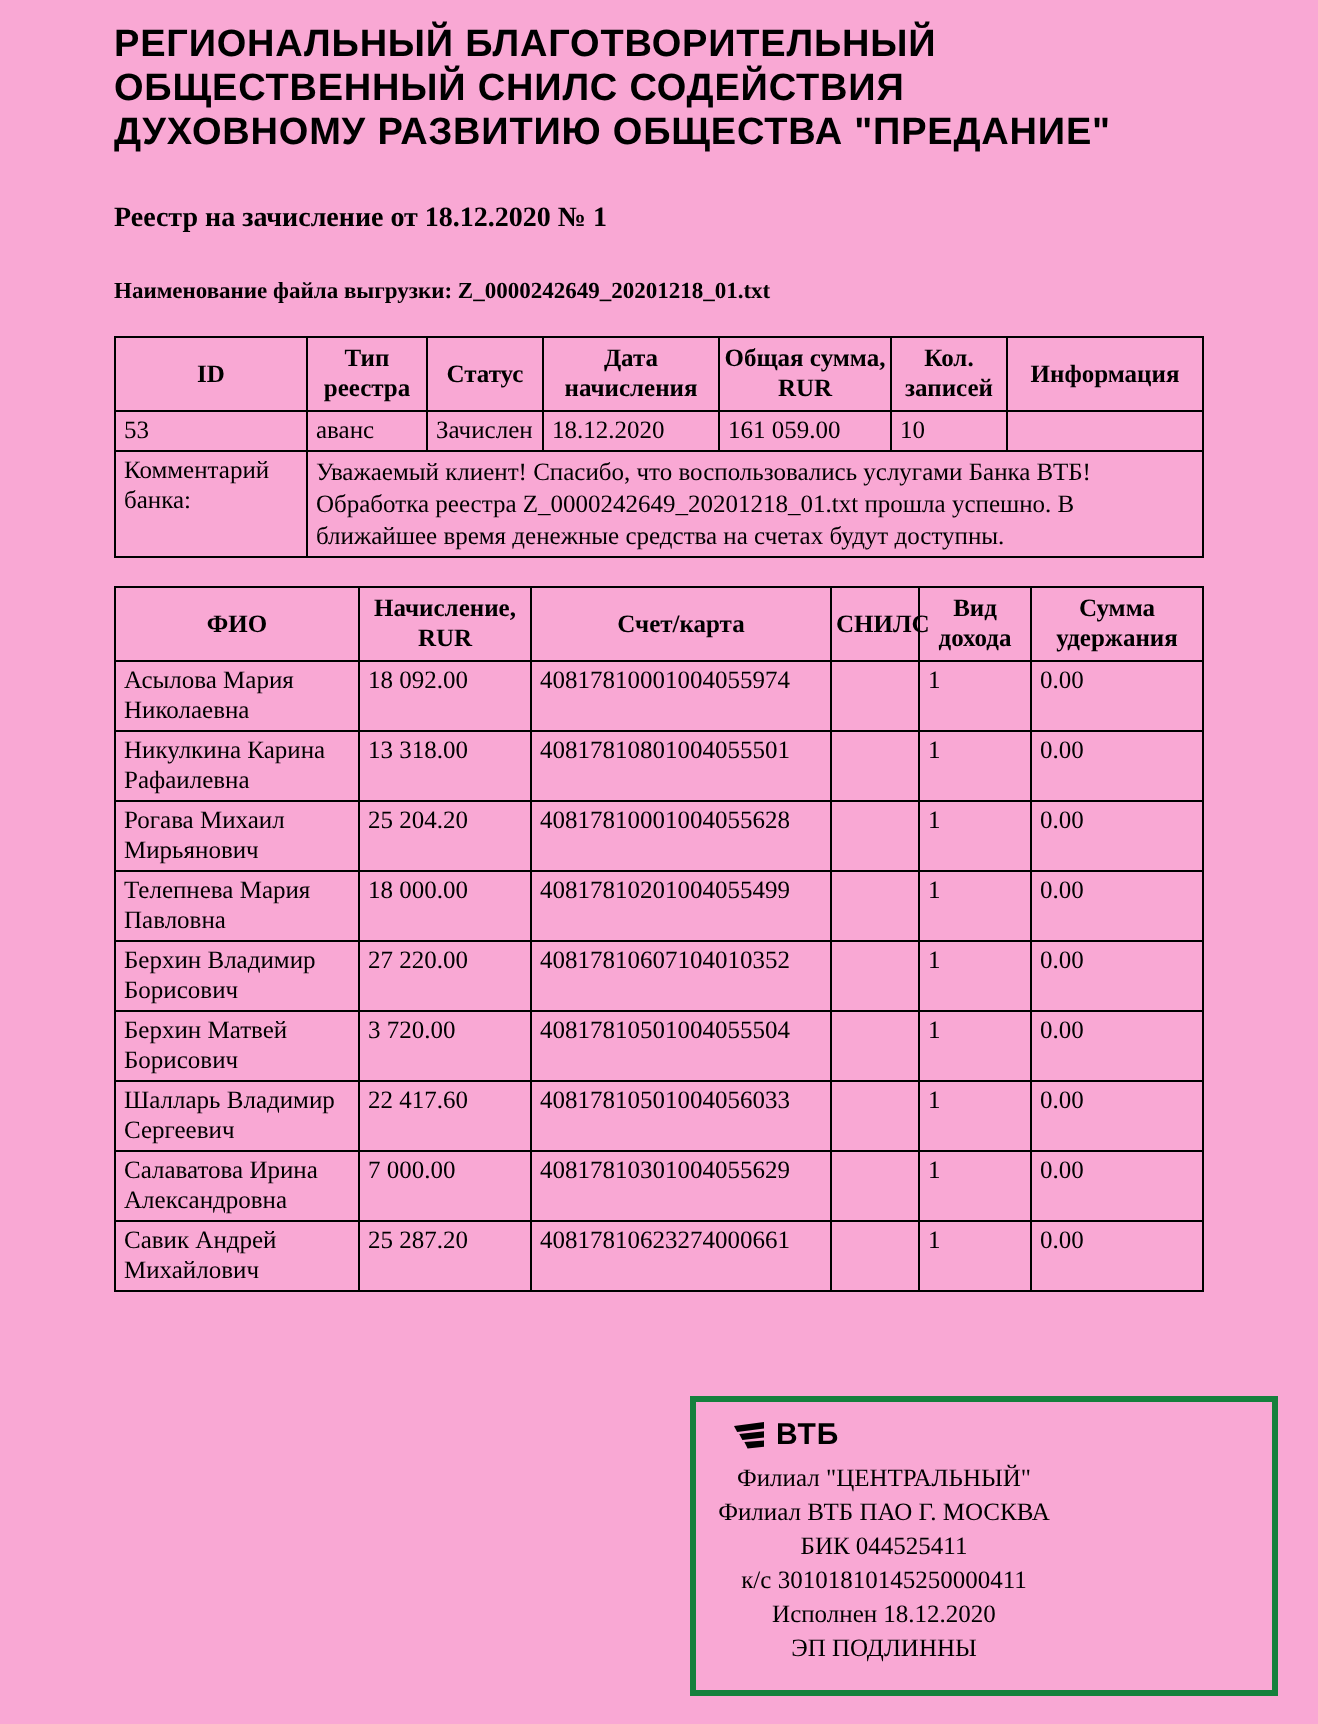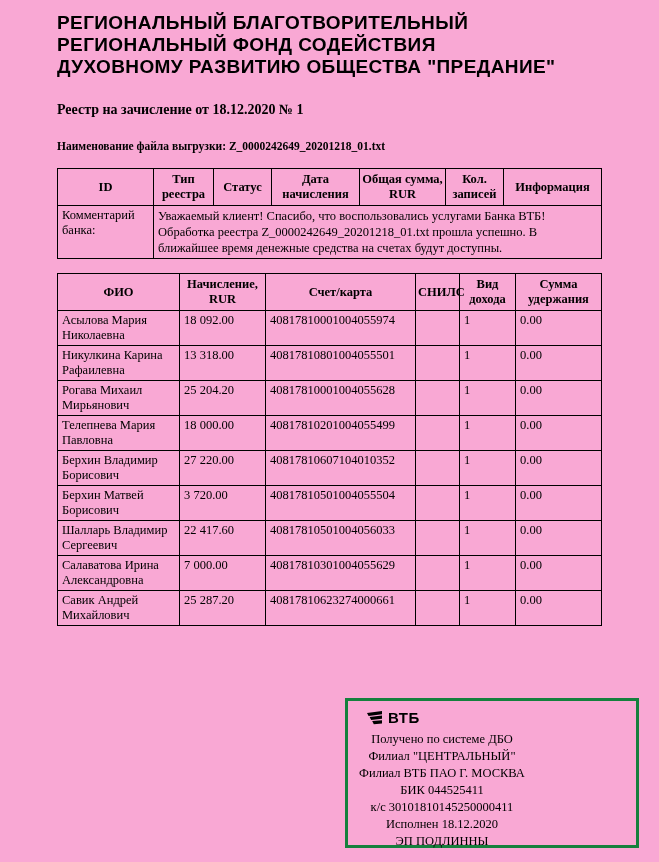--- a/index.html
+++ b/index.html
@@ -82,21 +82,21 @@
   }
   .stamp-line { line-height:17px; }
 </style>
 </head>
 <body>
 
 <div class="page">
 
   <div class="title">
     <div>РЕГИОНАЛЬНЫЙ БЛАГОТВОРИТЕЛЬНЫЙ</div>
-    <div>РЕГИОНАЛЬНЫЙ ФОНД СОДЕЙСТВИЯ</div>
+    <div>ОБЩЕСТВЕННЫЙ СНИЛС СОДЕЙСТВИЯ</div>
     <div>ДУХОВНОМУ РАЗВИТИЮ ОБЩЕСТВА "ПРЕДАНИЕ"</div>
   </div>
 
   <div class="registry-title">Реестр на зачисление от 18.12.2020 № 1</div>
 
   <div class="file-line">Наименование файла выгрузки: Z_0000242649_20201218_01.txt</div>
 
   <table class="summary-table">
     <colgroup>
       <col style="width:96px">
@@ -112,20 +112,29 @@
         <th>ID</th>
         <th>Тип реестра</th>
         <th>Статус</th>
         <th>Дата начисления</th>
         <th>Общая сумма, RUR</th>
         <th>Кол. записей</th>
         <th>Информация</th>
       </tr>
     </thead>
     <tbody>
+      <tr>
+        <td>53</td>
+        <td>аванс</td>
+        <td>Зачислен</td>
+        <td>18.12.2020</td>
+        <td>161 059.00</td>
+        <td>10</td>
+        <td></td>
+      </tr>
       <tr>
         <td>Комментарий банка:</td>
         <td colspan="6" class="comment-text-cell">Уважаемый клиент! Спасибо, что воспользовались услугами Банка ВТБ! Обработка реестра Z_0000242649_20201218_01.txt прошла успешно. В ближайшее время денежные средства на счетах будут доступны.</td>
       </tr>
     </tbody>
   </table>
 
   <table class="payments-table">
     <colgroup>
       <col style="width:122px">
@@ -226,21 +235,20 @@
       <span>
         <svg width="17" height="14" viewBox="0 0 17 14" fill="#000">
           <path d="M1 2 L16 0 L16 3.2 L2.6 5 Z"></path>
           <path d="M3.6 6 L16 4.6 L16 7.8 L5.2 9 Z"></path>
           <path d="M6.2 10 L16 9.2 L16 12.4 L7.8 13.2 Z"></path>
         </svg>
       </span>
       <span>ВТБ</span>
     </div>
     <div class="stamp-lines">
-      <div class="stamp-line">Получено по системе ДБО</div>
       <div class="stamp-line">Филиал "ЦЕНТРАЛЬНЫЙ"</div>
       <div class="stamp-line">Филиал ВТБ ПАО Г. МОСКВА</div>
       <div class="stamp-line">БИК 044525411</div>
       <div class="stamp-line">к/с 30101810145250000411</div>
       <div class="stamp-line">Исполнен 18.12.2020</div>
       <div class="stamp-line">ЭП ПОДЛИННЫ</div>
     </div>
   </div>
 
 </div>

